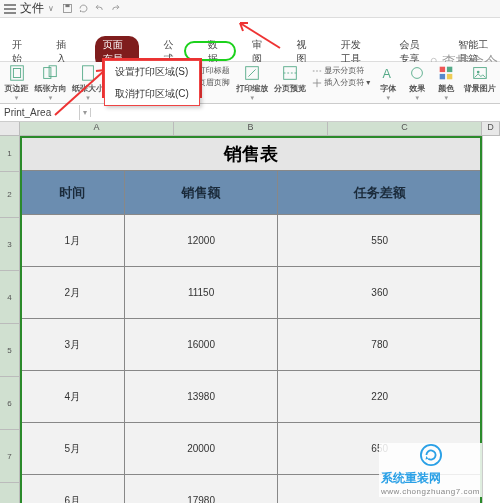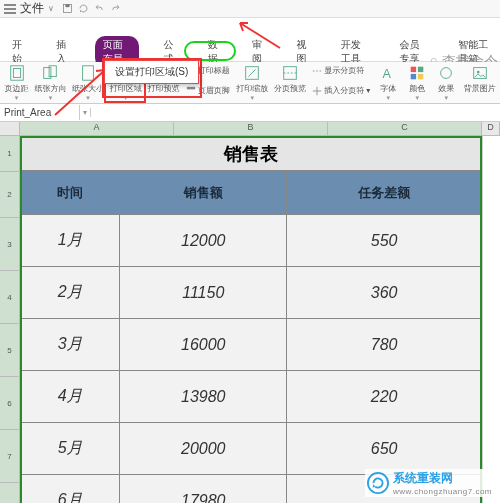--- a/index.html
+++ b/index.html
@@ -10,32 +10,32 @@
   .tb-menu { width:12px; height:10px; display:flex; flex-direction:column; justify-content:space-between; }
   .tb-menu span { display:block; height:2px; background:#888; }
   .tb-file { font-size:12px; color:#333; }
   .tb-chev { font-size:8px; color:#888; }
   .tb-icons { display:flex; gap:5px; margin-left:4px; }
   .tb-icons svg { width:11px; height:11px; }
 
   
   .ribbon-tabs { display:flex; align-items:center; height:20px; background:#fff; border-bottom:1px solid #ddd; padding-left:6px; gap:18px; position:relative;margin-top:24px; }
   .rtab { padding:2px 6px; font-size:10px; color:#444; cursor:pointer; }
-  .rtab.active { background:#701a75; color:#fff; border-radius:10px; padding:2px 8px; }
+  .rtab.active { background:#7f1d1d; color:#fff; border-radius:10px; padding:2px 8px; }
   .hi-green { position:absolute; border:2px solid #1cd11c; border-radius:14px; pointer-events:none; }
   .hi-green.tab { top:-1px; left:184px; width:52px; height:20px; }
   .search { position:absolute; right:2px; top:11px; display:flex; align-items:center; gap:2px; font-size:14px; color:#999; }
 
   
   .ribbon { display:flex; align-items:flex-start; height:42px; background:#fafafa; border-bottom:1px solid #ccc; padding:2px 2px 0 2px; gap:1px; position:relative; }
   .rgrp { display:flex; flex-direction:column; align-items:center; justify-content:flex-start; padding:0 3px; min-width:28px; }
   .rgrp svg { width:18px; height:18px; }
-  .rgrp .lbl { font-size:8px; color:#555; margin-top:1px; white-space:nowrap; }
+  .rgrp .lbl { font-size:8px; color:#555; margin-top:1px; white-space:nowrap;font-weight:bold; }
   .rgrp .chv { font-size:7px; color:#999; }
-  .rsmall { display:flex; flex-direction:column; gap:9px; padding:1px 3px; }
+  .rsmall { display:flex; flex-direction:column; gap:1px; padding:1px 3px; }
   .rsmall .row { display:flex; align-items:center; gap:2px; font-size:8px; color:#555; white-space:nowrap; }
   .rsmall .row svg { width:10px; height:10px; }
 
   .hi-red { position:absolute; border:2px solid #e33; pointer-events:none; }
   .hi-red.rib { top:-1px; left:104px; width:42px; height:42px; }
 
   
   .dropdown { position:absolute; top:60px; left:104px; background:#fff; border:1px solid #ef4444; box-shadow:2px 2px 4px rgba(0,0,0,.2); z-index:5; }
   .dropdown .ditem { padding:4px 10px; font-size:10px; color:#333; white-space:nowrap; cursor:pointer; }
   .hi-red.dd { top:58px; left:102px; width:100px; height:40px; }
@@ -59,26 +59,26 @@
   .gridrow { display:flex; }
   .rh { width:20px; background:#e8e8e8; border-right:1px solid #bbb; border-bottom:1px solid #bbb; font-size:8px; color:#555; display:flex; align-items:center; justify-content:center; }
   .rh.sel { background:#d0e0d0; }
   .cells { flex:1; }
 
   
   .tbl { width:100%; border-collapse:collapse; }
   .tbl td, .tbl th { border:1px solid #888; text-align:center; }
   .title-row td { height:34px; font-size:18px; font-weight:bold; background:#e5e5e5; }
   .hdr-row th { height:44px; background:#6b8db0; color:#1a2a3a; font-size:13px; font-weight:bold; }
-  .data-row td { height:52px; background:#f2f2f2; font-size:16px; color:#333;font-style:italic; }
+  .data-row td { height:52px; background:#f2f2f2; font-size:10px; color:#333; }
 
   .selbox { position:absolute; top:0; left:20px; right:18px; bottom:0; border:2px solid #2a8a2a; pointer-events:none; }
 
   
-  .wm { position:absolute; right:6px; bottom:6px; display:flex; align-items:center; gap:4px; background:rgba(255,255,255,.85); padding:1px 2px; z-index:10; }
+  .wm { position:absolute; right:18px; bottom:6px; display:flex; align-items:center; gap:4px; background:rgba(255,255,255,.85); padding:1px 2px; z-index:10;flex-direction:column; }
   .wm svg { width:22px; height:22px; }
   .wm .t1 { font-size:12px; font-weight:bold; color:#2aa0e6; }
   .wm .t2 { font-size:8px; color:#888; letter-spacing:.5px; }
 </style>
 </head>
 <body>
 
 <div class="titlebar">
   <div class="tb-menu">
       <span></span>
@@ -215,49 +215,50 @@
   </div>
   <div class="rgrp">
     <svg viewBox="0 0 20 20">
         <text x="4" y="15" font-size="14" fill="#5a8">A</text>
       </svg>
     <span class="lbl">字体</span>
       <span class="chv">▾</span>
   </div>
   <div class="rgrp">
     <svg viewBox="0 0 20 20">
+        <circle cx="10" cy="10" r="6" fill="none" stroke="#5a8"></circle>
+      </svg>
+    <span class="lbl">效果</span>
+      <span class="chv">▾</span>
+  </div>
+  <div class="rgrp">
+    <svg viewBox="0 0 20 20">
         <rect x="3" y="3" width="6" height="6" fill="#e55"></rect>
         <rect x="11" y="3" width="6" height="6" fill="#5a8"></rect>
         <rect x="3" y="11" width="6" height="6" fill="#58c"></rect>
         <rect x="11" y="11" width="6" height="6" fill="#ec5"></rect>
       </svg>
     <span class="lbl">颜色</span>
       <span class="chv">▾</span>
   </div>
   <div class="rgrp">
     <svg viewBox="0 0 20 20">
-        <circle cx="10" cy="10" r="6" fill="none" stroke="#5a8"></circle>
-      </svg>
-    <span class="lbl">效果</span>
-      <span class="chv">▾</span>
-  </div>
-  <div class="rgrp">
-    <svg viewBox="0 0 20 20">
         <rect x="3" y="4" width="14" height="12" fill="none" stroke="#5a8"></rect>
         <circle cx="8" cy="9" r="1.5" fill="#5a8"></circle>
         <path d="M4 15l4-4 3 3 2-2 3 3" fill="none" stroke="#5a8"></path>
       </svg>
     <span class="lbl">背景图片</span>
   </div>
 
   <div class="hi-red rib"></div>
 </div>
 
 <div class="dropdown">
   <div class="ditem">设置打印区域(S)</div>
+  <div class="ditem">取消打印区域(C)</div>
 </div>
 <div class="hi-red dd"></div>
 
 <svg class="arrow" style="top:18px;left:230px" width="60" height="40">
     <path d="M50 30 L10 5"></path>
     <path d="M10 5 l8 0 M10 5 l3 8"></path>
   </svg>
 <svg class="arrow" style="top:60px;left:50px" width="70" height="60">
     <path d="M5 55 L55 10"></path>
     <path d="M55 10 l-9 1 M55 10 l-2 9"></path>

